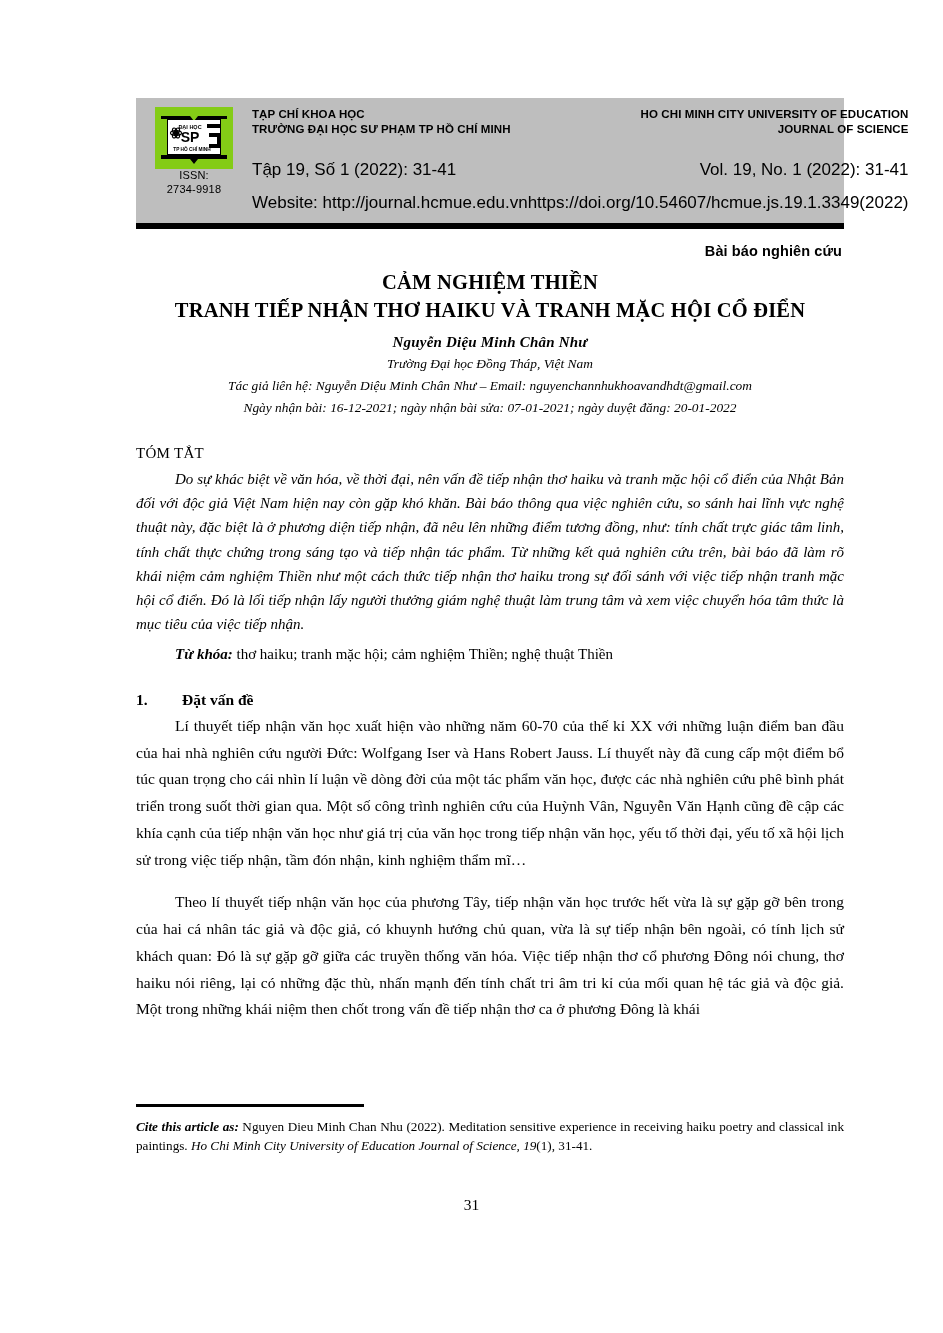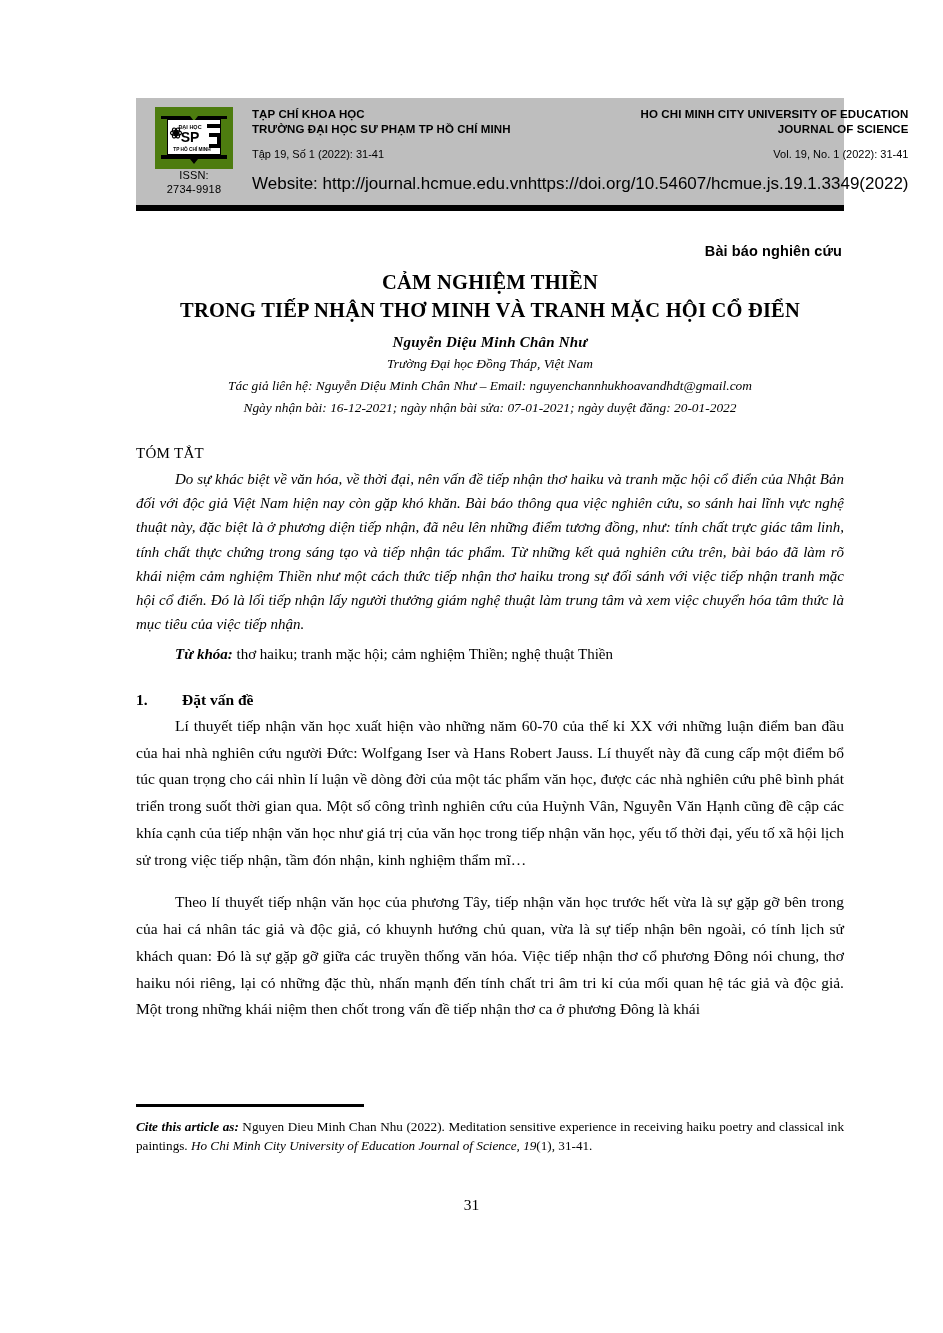--- a/index.html
+++ b/index.html
@@ -45,21 +45,21 @@
   .masthead-logo-col {
     width: 104px;
     flex: 0 0 104px;
     display: flex;
     flex-direction: column;
     align-items: center;
   }
   .logo-box {
     width: 78px;
     height: 62px;
-    background: #4d7c0f;
+    background: #84cc16;
     display: flex;
     align-items: center;
     justify-content: center;
     padding: 3px;
     box-sizing: border-box;
   }
   .logo-svg { display: block; }
 
   .issn-block {
     margin-top: 0;
@@ -86,23 +86,23 @@
   .mh-right { text-align: right; align-items: flex-end;   width: 45%; }
 
   .mh-title-line {
     font-size: 11.5px;
     font-weight: bold;
     line-height: 1.32;
     letter-spacing: .1px;
     white-space: nowrap;
   }
   .mh-sub {
-    font-size: 11px;
+    font-size: 17px;
     line-height: 1.3;
-    margin-top: 10px;
+    margin-top: 22px;
     white-space: nowrap;
     text-align: right;
   }
   .mh-sub2 {
     font-size: 17px;
     line-height: 1.3;
     margin-top: 11px;
     white-space: nowrap;
   }
 
@@ -284,21 +284,21 @@
       </div>
     </div>
   </div>
 
   <div class="content">
 
     <div class="article-type">Bài báo nghiên cứu</div>
 
     <h1 class="title">
       <span>CẢM NGHIỆM THIỀN</span>
-      <span class="ln2">TRONG TIẾP NHẬN THƠ MINH VÀ TRANH MẶC HỘI CỔ ĐIỂN</span>
+      <span class="ln2">TRANH TIẾP NHẬN THƠ HAIKU VÀ TRANH MẶC HỘI CỔ ĐIỂN</span>
     </h1>
 
     <div class="author">Nguyễn Diệu Minh Chân Như</div>
     <div class="affil">Trường Đại học Đồng Tháp, Việt Nam</div>
     <div class="corr">Tác giả liên hệ: Nguyễn Diệu Minh Chân Như – Email: nguyenchannhukhoavandhdt@gmail.com</div>
     <div class="dates">Ngày nhận bài: 16-12-2021; ngày nhận bài sửa: 07-01-2021; ngày duyệt đăng: 20-01-2022</div>
 
     <div class="abs-head">TÓM TẮT</div>
     <div class="abs-body">Do sự khác biệt về văn hóa, về thời đại, nên vấn đề tiếp nhận thơ haiku và tranh mặc hội cổ điển của Nhật Bản đối với độc giả Việt Nam hiện nay còn gặp khó khăn. Bài báo thông qua việc nghiên cứu, so sánh hai lĩnh vực nghệ thuật này, đặc biệt là ở phương diện tiếp nhận, đã nêu lên những điểm tương đồng, như: tính chất trực giác tâm linh, tính chất thực chứng trong sáng tạo và tiếp nhận tác phẩm. Từ những kết quả nghiên cứu trên, bài báo đã làm rõ khái niệm cảm nghiệm Thiền như một cách thức tiếp nhận thơ haiku trong sự đối sánh với việc tiếp nhận tranh mặc hội cổ điển. Đó là lối tiếp nhận lấy người thưởng giám nghệ thuật làm trung tâm và xem việc chuyển hóa tâm thức là mục tiêu của việc tiếp nhận.</div>
 

